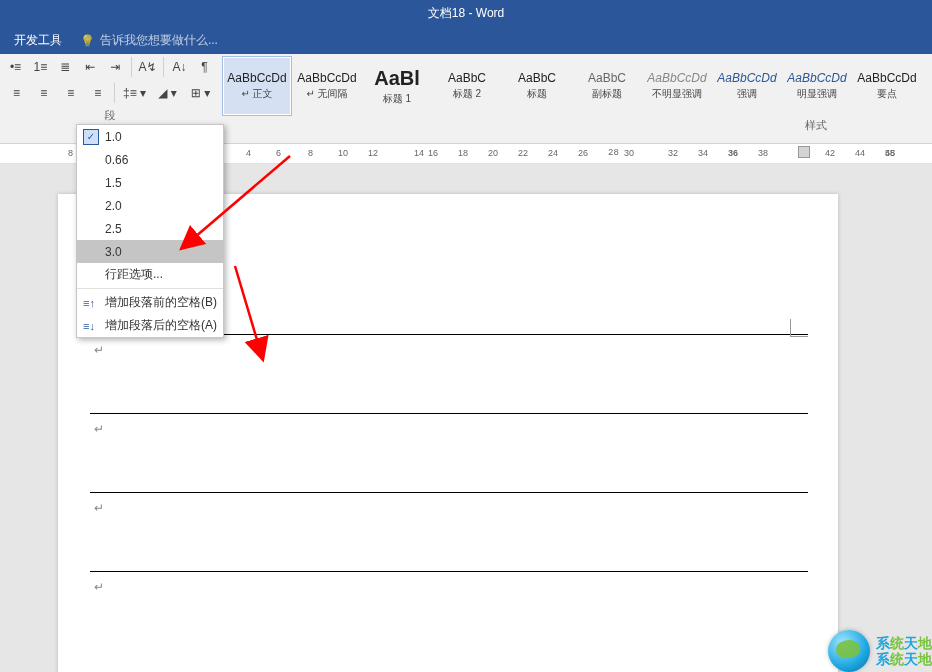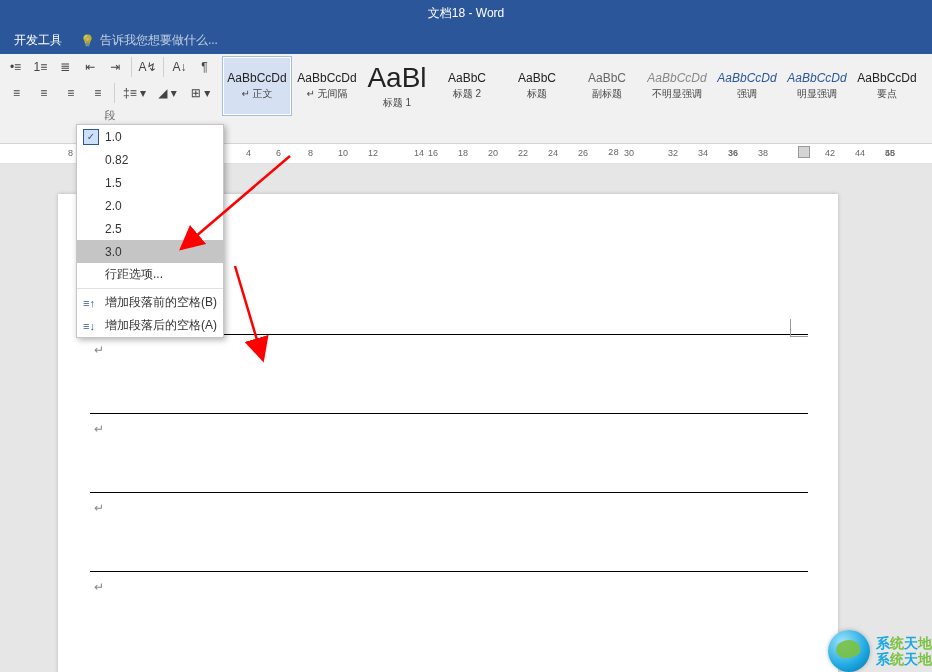--- a/index.html
+++ b/index.html
@@ -21,21 +21,21 @@
 .tb-split { width: 36px; height: 22px; display: flex; align-items: center; justify-content: center; font-size: 12px; color: #444; border: 1px solid transparent; cursor: pointer; }
 .tb-divider { width: 1px; height: 20px; background: #d0d0d0; }
 .para-label { text-align: center; font-size: 11px; color: #666; margin-top: 2px; }
 
 
 .styles-gallery { flex: 1; padding: 2px; }
 .style-items { display: flex; gap: 0; }
 .style-item { width: 70px; height: 60px; border: 1px solid transparent; display: flex; flex-direction: column; align-items: center; justify-content: center; gap: 2px; cursor: pointer; font-size: 11px; color: #333; overflow: hidden; }
 .style-item.active { border: 1px solid #a3bde3; background: #d5e1f2; box-shadow: inset 0 0 0 1px #fff; }
 .style-item .preview { font-size: 12px; color: #222; white-space: nowrap; }
-.style-item .preview.big { font-size: 28px; font-weight: normal; }
+.style-item .preview.big { font-size: 20px; font-weight: bold; }
 .style-item .preview.subtitle { color: #666; }
 .style-item .preview.emphasis { font-style: italic; color: #2b579a; }
 .style-item .preview.subtle-em { font-style: italic; color: #888; }
 .style-item .name { font-size: 10px; color: #444; white-space: nowrap; }
 .styles-label { text-align: center; font-size: 11px; color: #666; margin-top: 2px; margin-left: 480px; }
 
 
 .ruler-area { height: 20px; background: #fff; border-bottom: 1px solid #e0e0e0; position: relative; font-size: 9px; color: #666; }
 .ruler-area .tick { position: absolute; top: 4px; }
 .ruler-area .tab-indicator { position: absolute; left: 798px; top: 2px; width: 12px; height: 12px; background: #d4d4d4; border: 1px solid #999; }
@@ -144,20 +144,21 @@
         </div>
         <div class="style-item">
           <div class="preview emphasis">AaBbCcDd</div>
           <div class="name">明显强调</div>
         </div>
         <div class="style-item">
           <div class="preview ">AaBbCcDd</div>
           <div class="name">要点</div>
         </div>
       </div>
+    <div class="styles-label">样式</div>
   </div>
 </div>
 
 <div class="ruler-area">
   <div id="ruler-ticks">
       <span class="tick" style="left: 68px;">8</span>
       <span class="tick" style="left: 216px;">2</span>
       <span class="tick" style="left: 246px;">4</span>
       <span class="tick" style="left: 276px;">6</span>
       <span class="tick" style="left: 308px;">8</span>
@@ -199,21 +200,21 @@
   </div>
 </div>
 
 <div class="ls-menu">
   <div id="ls-values">
       <div class="item">
         <span class="chk">✓</span>
         <span>1.0</span>
       </div>
       <div class="item">
-        <span>0.82</span>
+        <span>0.66</span>
       </div>
       <div class="item">
         <span>1.5</span>
       </div>
       <div class="item">
         <span>2.0</span>
       </div>
       <div class="item">
         <span>2.5</span>
       </div>

